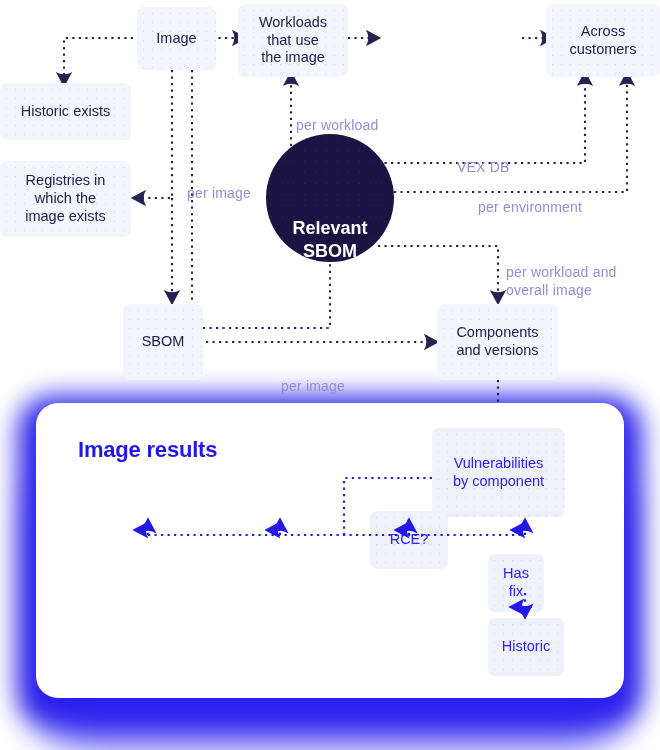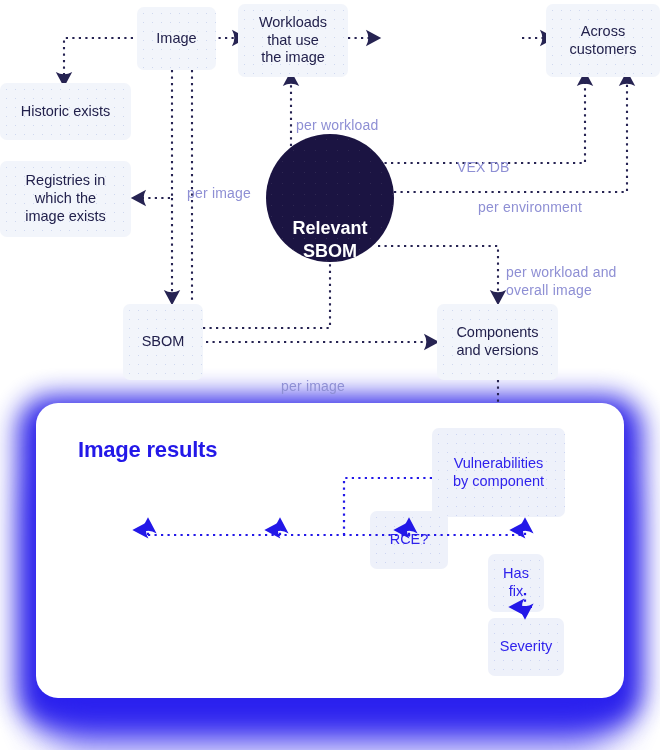--- a/index.html
+++ b/index.html
@@ -253,16 +253,16 @@
 
   <div class="node pnode" style="left:370px;top:511px;width:78px;height:58px;">
     <span>RCE?</span>
   </div>
 
   <div class="node pnode" style="left:488px;top:554px;width:56px;height:58px;">
     <span>Has fix</span>
   </div>
 
   <div class="node pnode" style="left:488px;top:618px;width:76px;height:58px;">
-    <span>Severity</span>
+    <span>Historic</span>
   </div>
 
 </div>
 
 </body></html>

